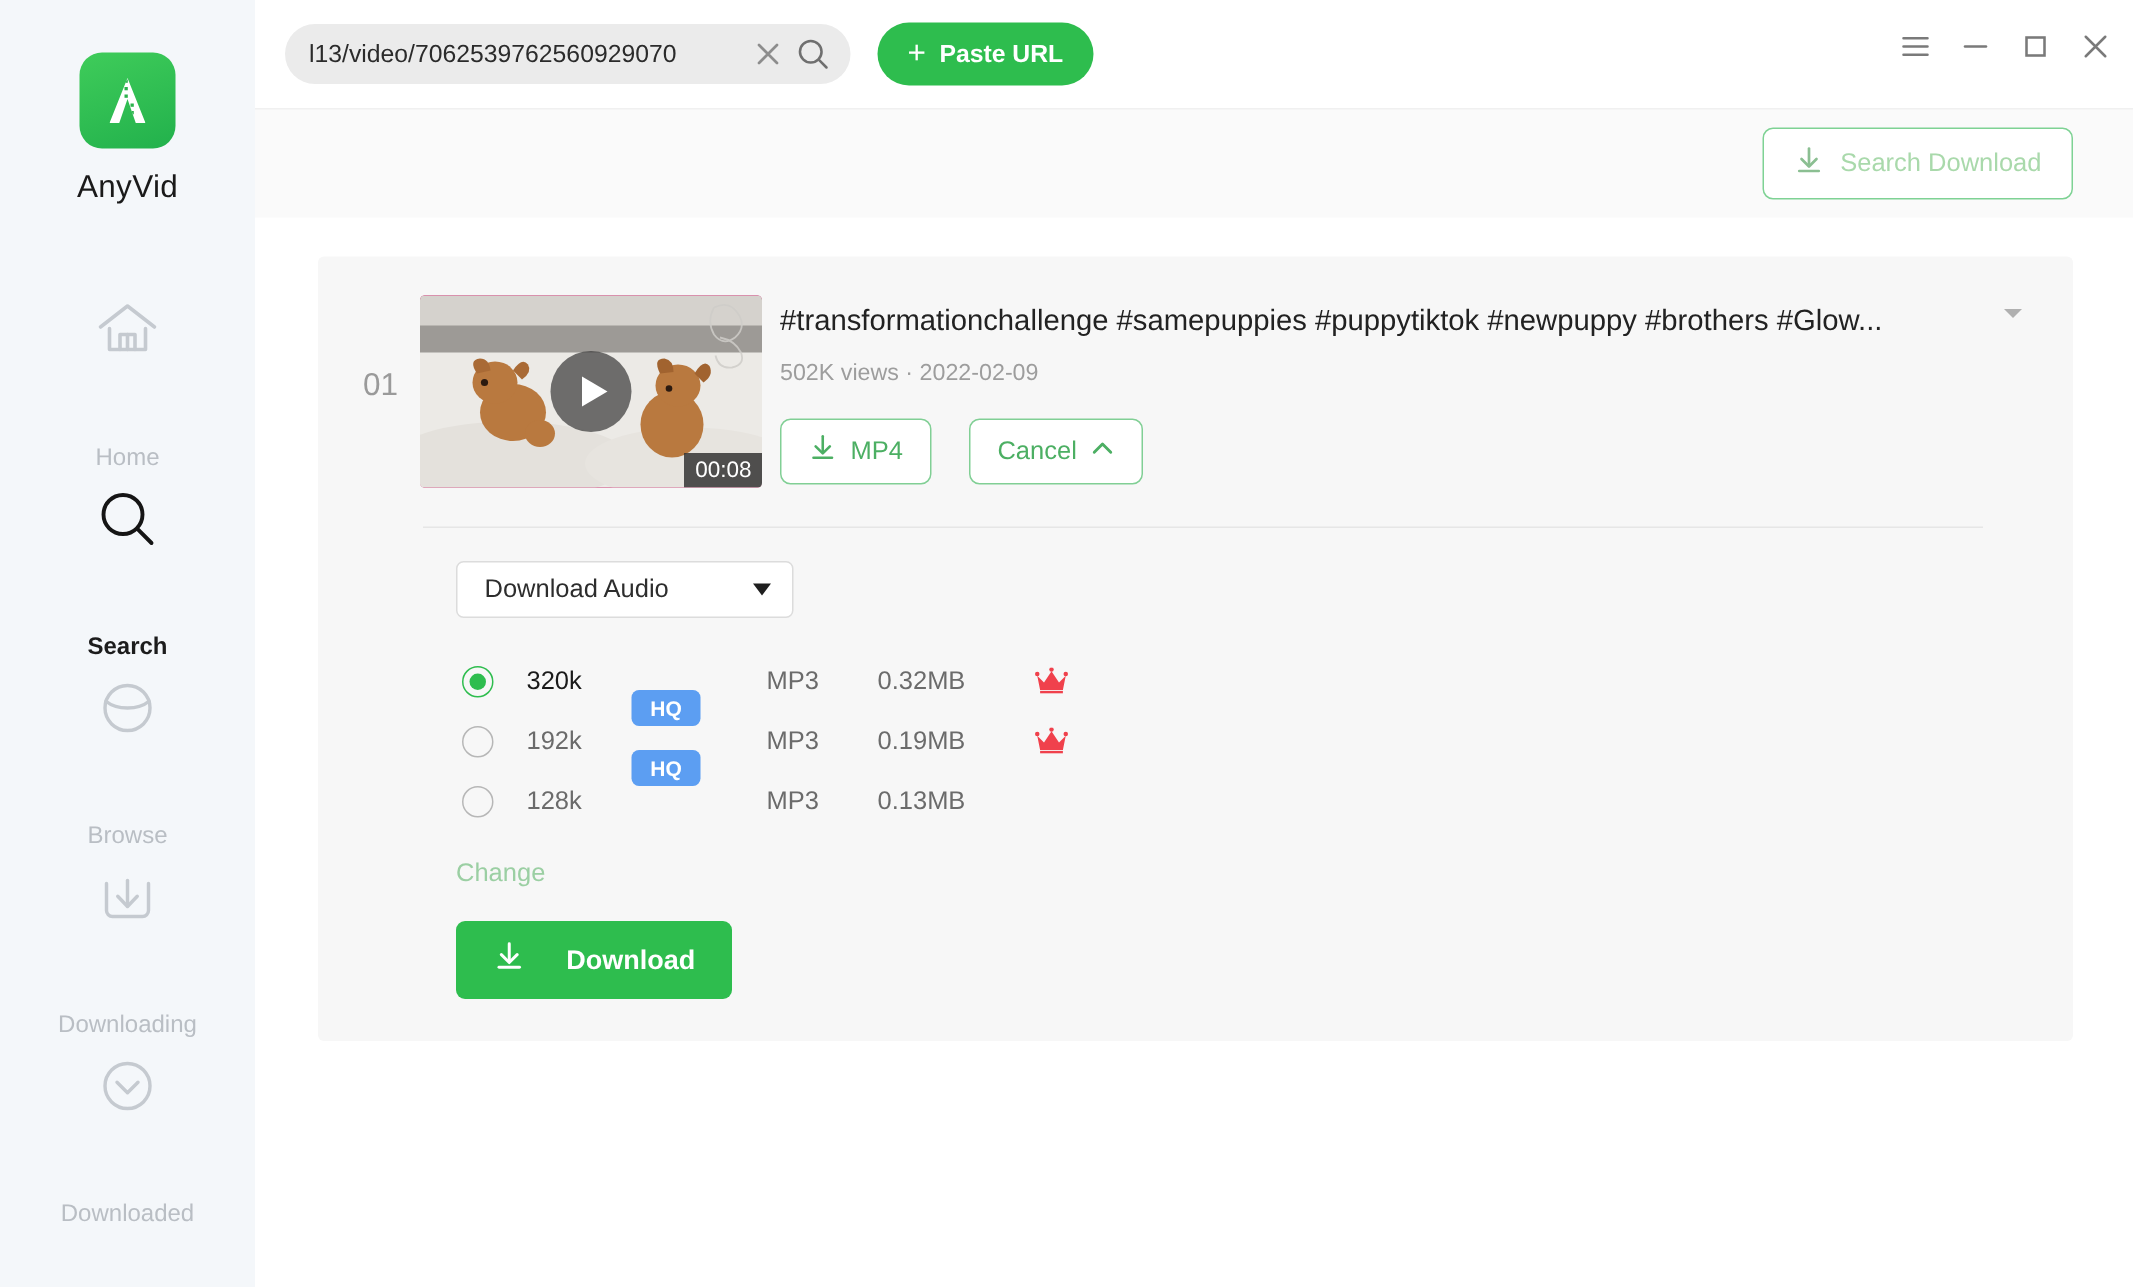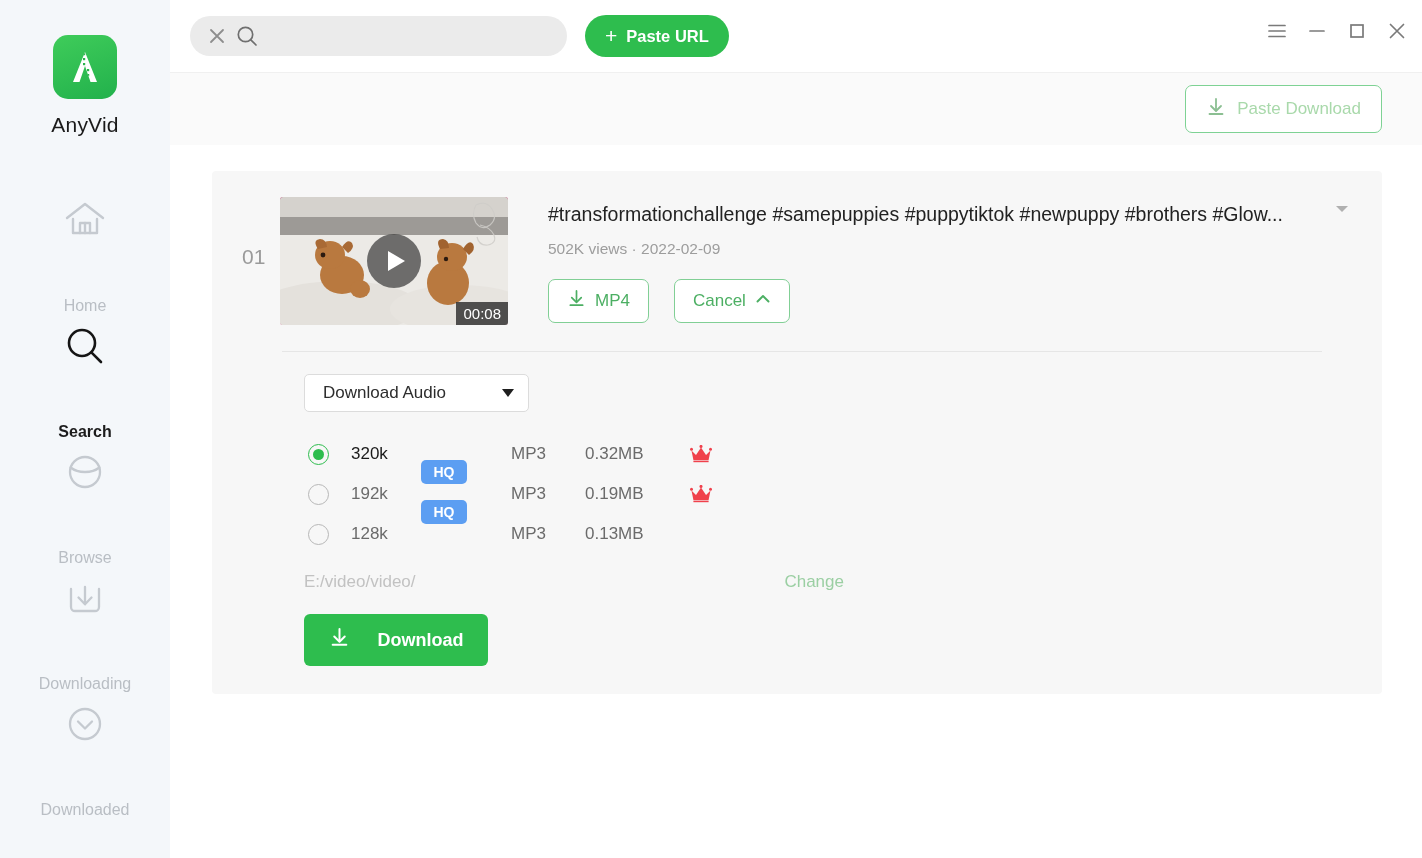--- a/index.html
+++ b/index.html
@@ -112,21 +112,21 @@
   .play-tri {
     width: 0; height: 0; margin-left: 4px;
     border-left: 17px solid #fff;
     border-top: 10px solid transparent; border-bottom: 10px solid transparent;
   }
   .dur {
     position: absolute; right: 0; bottom: 0;
     background: rgba(45,45,45,.82); color: #fff;
     font-size: 15px; padding: 3px 7px;
   }
-  .meta { flex: 1; padding-left: 40px; padding-top: 6px; min-width: 0; }
+  .meta { flex: 1; padding-left: 12px; padding-top: 6px; min-width: 0; }
   .vtitle {
     font-size: 19.5px; color: #222; white-space: nowrap;
     overflow: hidden; text-overflow: ellipsis; padding-right: 34px;
   }
   .title-caret {
     position: absolute; right: 30px; top: 30px;
     width: 18px; height: 18px; cursor: pointer;
   }
   .vsub { font-size: 15.5px; color: #9d9d9d; margin-top: 14px; }
   .btnrow { margin-top: 21px; display: flex; gap: 25px; }
@@ -284,20 +284,21 @@
       </div>
 
     </div>
   </div>
 
   <div class="main">
 
     <div class="topbar">
 
       <div class="searchbox">
+        <div class="search-val" title="Paste or enter URL">l13/video/7062539762560929070</div>
         <div class="clear-x">
           <svg width="18" height="18" viewBox="0 0 18 18" stroke="#8d8d8d" stroke-width="1.8" stroke-linecap="round">
             <path d="M3 3 L15 15 M15 3 L3 15"></path>
           </svg>
         </div>
         <div class="search-mag">
           <svg width="24" height="24" viewBox="0 0 24 24" fill="none" stroke="#6f6f6f" stroke-width="1.7" stroke-linecap="round">
             <circle cx="10.5" cy="10.5" r="7.2"></circle>
             <path d="M15.8 15.8 L21 21"></path>
           </svg>
@@ -335,21 +336,21 @@
 
     <div class="band">
       <button class="batch-btn">
         <span>
           <svg width="20" height="20" viewBox="0 0 20 20" fill="none" stroke="#8bbf92" stroke-width="1.8" stroke-linecap="round" stroke-linejoin="round">
             <path d="M10 2 V13"></path>
               <path d="M5 9 L10 14 L15 9"></path>
               <path d="M3.5 17 H16.5"></path>
           </svg>
         </span>
-        <span>Paste Download</span>
+        <span>Search Download</span>
       </button>
     </div>
 
     <div class="card-wrap">
       <div class="card">
 
         <div class="title-caret">
           <svg width="16" height="16" viewBox="0 0 16 16" fill="#b0b0b0">
             <path d="M2 5 L8 11 L14 5 Z"></path>
           </svg>
@@ -467,21 +468,20 @@
               <span class="radio"></span>
               <span class="qrate">128k</span>
               <span class="hq blank"></span>
               <span class="qfmt">MP3</span>
               <span class="qsize">0.13MB</span>
               <span class="crown"></span>
             </div>
           </div>
 
           <div class="pathrow">
-            <span class="pathtxt">E:/video/video/</span>
             <span class="changelink">Change</span>
           </div>
 
           <button class="dl-btn">
             <span>
               <svg width="21" height="21" viewBox="0 0 20 20" fill="none" stroke="#ffffff" stroke-width="1.9" stroke-linecap="round" stroke-linejoin="round">
                 <path d="M10 2 V13"></path>
                   <path d="M5 9 L10 14 L15 9"></path>
                   <path d="M3.5 17 H16.5"></path>
               </svg>

